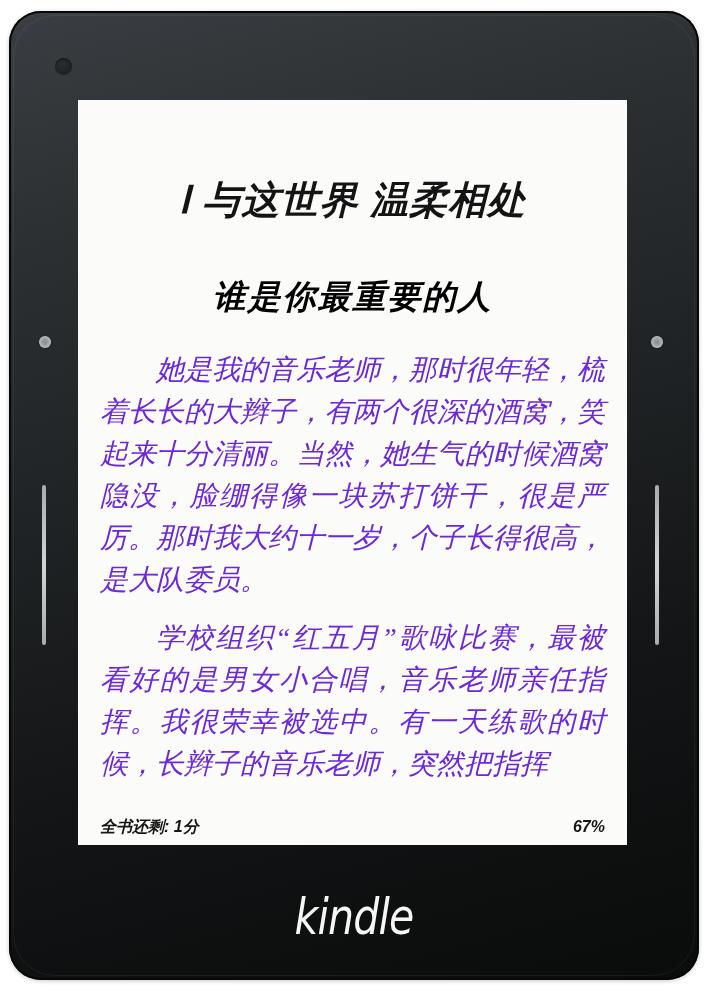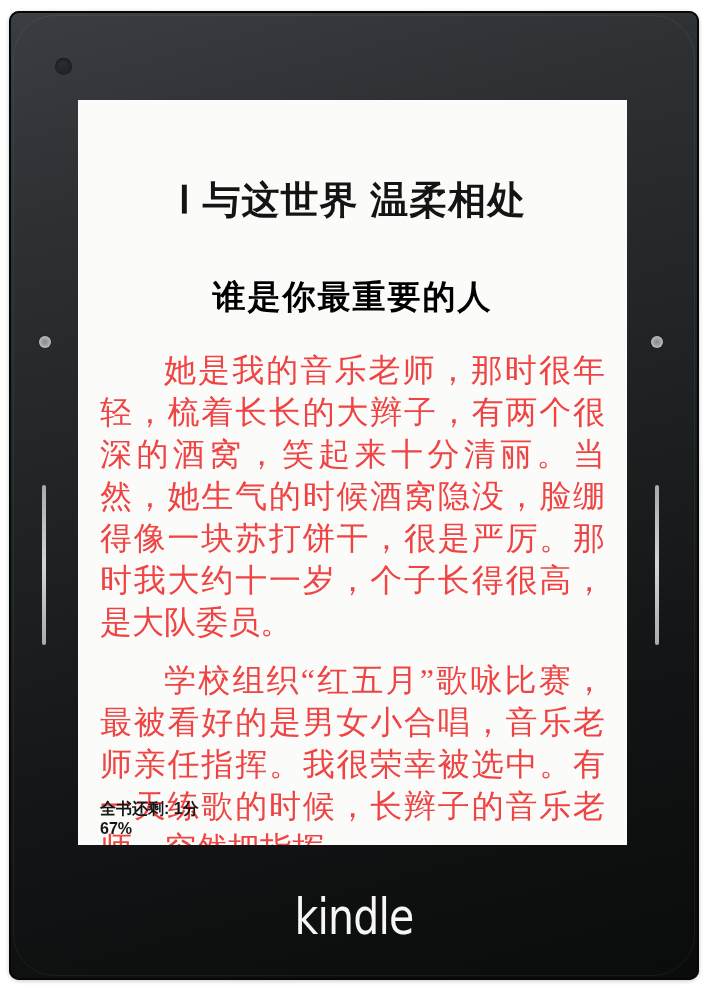--- a/index.html
+++ b/index.html
@@ -3,23 +3,24 @@
 <meta charset="utf-8">
 <style>
   html,body { margin:0; padding:0; background:#ffffff; }
   .stage {
     position:relative; width:707px; height:988px; background:#ffffff;
     font-family:"Liberation Sans", sans-serif; overflow:hidden;
   }
   
   .device {
     position:absolute; left:9px; top:11px; width:690px; height:969px;
-    border-radius:10px;
+    border-radius:32px;
     background:linear-gradient(165deg,#3a3e42 0%,#2c3033 20%,#202325 45%,#131516 70%,#0a0b0b 100%);
     box-shadow: inset 0 0 0 2px #060707, inset 0 2px 5px rgba(255,255,255,0.06), 0 1px 4px rgba(0,0,0,0.22);
+    font-style: italic;
   }
   .device::before{
     content:""; position:absolute; inset:4px; border-radius:42px;
     border:1px solid rgba(255,255,255,0.06); pointer-events:none;
   }
   .sensor {
     position:absolute; left:46px; top:47px; width:17px; height:17px; border-radius:50%;
     background:radial-gradient(circle at 40% 35%, #2a2d30 0%, #222527 55%, #1c1f21 100%);
     box-shadow: inset 0 1px 2px rgba(0,0,0,0.5);
   }
@@ -49,29 +50,29 @@
     font-size:38px; line-height:44px; letter-spacing:1px; color:#141414;
   }
   .section-title {
     margin:55px 0 0 0; text-align:center;
     font-family:"Liberation Sans", sans-serif; font-weight:bold;
     font-size:33px; line-height:40px; letter-spacing:2px; color:#000000;
   }
   .body-para {
     margin:32px 0 0 0;
     font-family:"Liberation Serif", serif;
-    font-size:32px; line-height:42px; color:#ef4444;
+    font-size:28px; line-height:42px; color:#6d28d9;
     text-align:justify; text-indent:2em;
   }
   .body-para + .body-para { margin-top:16px; }
   .reader-footer {
     position:absolute; left:22px; right:22px; bottom:7px;
     display:flex; justify-content:space-between; align-items:baseline;
     font-family:"Liberation Sans", sans-serif; font-weight:bold;
-    font-size:16px; color:#161616;flex-direction:column;
+    font-size:16px; color:#161616;
   }
   
   .logo {
     position:absolute; left:0; right:0; bottom:34px; text-align:center;
     color:#f6f6f6; font-family:"DejaVu Sans", sans-serif; font-weight:normal;
     font-size:50px; letter-spacing:-1px;
     transform:scaleX(0.82); transform-origin:center;
   }
 </style>
 </head>

